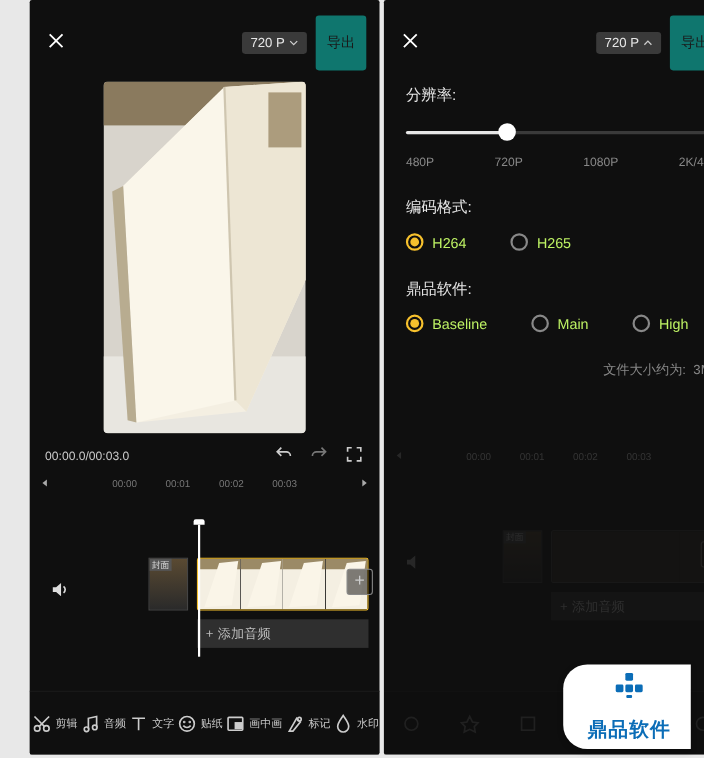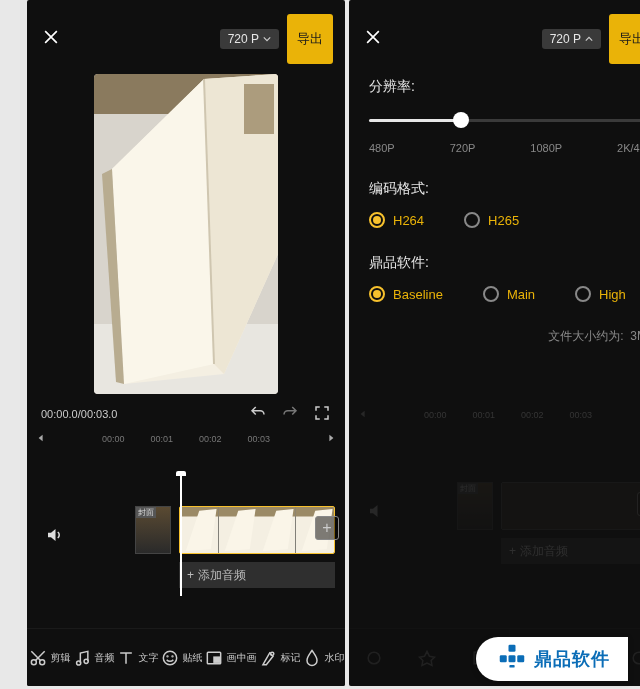--- a/index.html
+++ b/index.html
@@ -4,21 +4,21 @@
 <style>
   * { margin: 0; padding: 0; box-sizing: border-box; }
   body { background: #e8e8e8; font-family: -apple-system, "PingFang SC", sans-serif; width: 640px; height: 689px; overflow: hidden; }
   .canvas { display: flex; width: 640px; height: 689px; gap: 4px; background: #e8e8e8; margin-left: 27px; }
   .screen { width: 318px; height: 686px; background: #0f0f0f; position: relative; border-radius: 2px; overflow: hidden; }
 
   .top-bar { display: flex; align-items: center; justify-content: space-between; padding: 14px 12px 10px 14px; }
   .close-x svg { width: 20px; height: 20px; }
   .top-right { display: flex; align-items: center; gap: 8px; }
   .badge-720 { display: flex; align-items: center; gap: 4px; background: #3a3a3a; color: #e6e6e6; font-size: 12px; padding: 3px 8px; border-radius: 3px; }
-  .btn-export { background: #eab308; color: #1a1a1a; font-size: 13px; font-weight: 500; padding: 16px 10px; border-radius: 3px; }
+  .btn-export { background: #0f766e; color: #1a1a1a; font-size: 13px; font-weight: 500; padding: 16px 10px; border-radius: 3px; }
 
   .preview { margin: 0 auto; width: 184px; height: 320px; position: relative; border-radius: 4px; overflow: hidden; }
   .book-svg { width: 100%; height: 100%; display: block; }
   .timebar { display: flex; align-items: center; justify-content: space-between; padding: 10px 14px 8px; color: #ccc; font-size: 11px; }
   .undo-redo { display: flex; align-items: center; gap: 14px; }
   .undo-redo svg { width: 18px; height: 18px; }
 
   .ruler { display: flex; align-items: center; justify-content: space-between; padding: 2px 10px; color: #777; font-size: 9px; }
   .ruler .caret svg { width: 8px; height: 8px; }
   .ticks { display: flex; gap: 26px; }
@@ -42,29 +42,29 @@
   
   .settings { padding: 4px 20px 0 20px; color: #e6e6e6; }
   .setting-group { margin-bottom: 26px; }
   .setting-label { font-size: 14px; margin-bottom: 14px; }
   .slider-wrap { position: relative; height: 28px; }
   .slider-track { position: absolute; top: 9px; left: 0; right: 0; height: 3px; background: #3a3a3a; border-radius: 2px; }
   .slider-fill { position: absolute; top: 9px; left: 0; height: 3px; background: #e6e6e6; border-radius: 2px; }
   .slider-knob { position: absolute; top: 2px; width: 16px; height: 16px; background: #fff; border-radius: 50%; transform: translateX(-8px); }
   .slider-labels { display: flex; justify-content: space-between; font-size: 11px; color: #888; margin-top: 4px; }
   .radio-row { display: flex; gap: 40px; margin-top: 4px; }
-  .radio { display: flex; align-items: center; gap: 8px; font-size: 13px; color: #eab308; }
+  .radio { display: flex; align-items: center; gap: 8px; font-size: 13px; color: #bef264; }
   .radio-circ { width: 16px; height: 16px; border: 2px solid #888; border-radius: 50%; display: flex; align-items: center; justify-content: center; }
   .radio-circ.sel { border-color: #f7c12d; }
   .radio-circ.sel::after { content:""; width:8px; height:8px; background:#f7c12d; border-radius:50%; }
   .size-est { text-align: right; color: #888; font-size: 12px; margin-top: 6px; }
   .dim .ruler, .dim .timeline, .dim .bottom-tabs { opacity: .35; }
   .dim .bottom-tabs .tab { color: #555; }
 
-  .watermark { position: absolute; right: 12px; bottom: 8px; background: #fff; border-radius: 22px 0 0 22px; padding: 6px 18px 6px 22px; display: flex; align-items: center; gap: 8px; box-shadow: 0 2px 6px rgba(0,0,0,.2); }
+  .watermark { position: absolute; right: 12px; bottom: 8px; background: #fff; border-radius: 22px 0 0 22px; padding: 6px 18px 6px 22px; display: flex; align-items: center; gap: 8px; box-shadow: 0 2px 6px rgba(0,0,0,.2); flex-direction: column; }
   .watermark .logo svg { width: 28px; height: 28px; }
   .watermark .txt { color: #0b6db7; font-size: 18px; font-weight: 600; letter-spacing: 1px; }
 </style>
 </head>
 <body>
 
 <div class="canvas">
 
   <div class="screen">
     <div class="top-bar">

